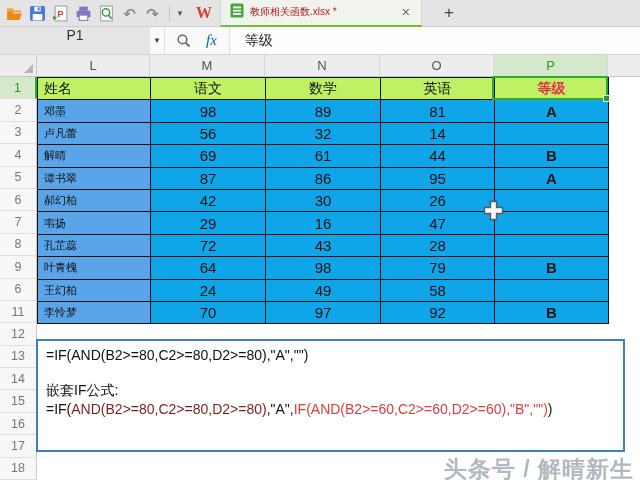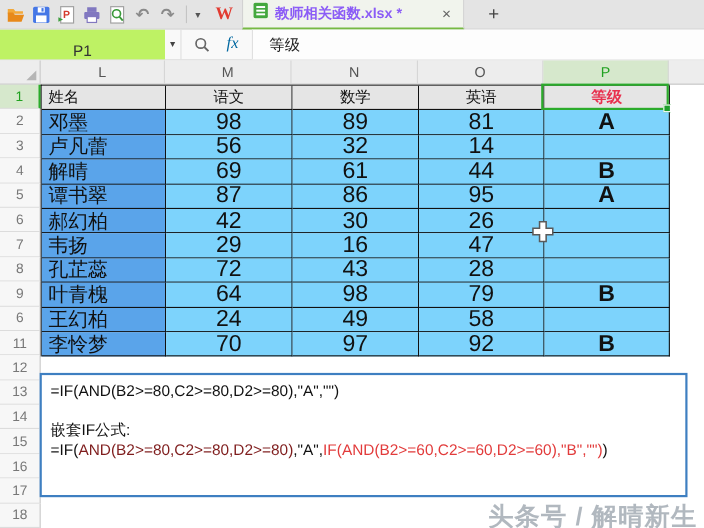--- a/index.html
+++ b/index.html
@@ -9,28 +9,28 @@
   .topbar{position:absolute;left:0;top:0;width:640px;height:27px;background:#E4E4E4;
           border-bottom:1px solid #CFCFCF;display:flex;align-items:center;box-sizing:border-box;}
   .ticon{width:17px;height:17px;margin-left:6px;display:flex;align-items:center;justify-content:center;flex:0 0 auto;}
   .arrowglyph{font-size:15px;color:#8a8a8a;font-weight:bold;line-height:1;}
   .tsep{width:1px;height:16px;background:#C4C4C4;margin-left:8px;}
   .tcaret{font-size:8px;color:#555;margin-left:6px;}
   .wps{font-size:16px;font-weight:bold;color:#E23A30;margin-left:12px;font-family:"Liberation Serif",serif;}
   .tab{height:27px;margin-left:8px;display:flex;align-items:center;gap:6px;padding:0 9px;
        background:#F1F4ED;border-left:1px solid #D2D2D2;border-right:1px solid #D2D2D2;
        border-bottom:2px solid #76B943;box-sizing:border-box;width:202px;}
-  .tabtitle{font-size:13px;color:#8b5cf6;white-space:nowrap;overflow:hidden;flex:1;font-weight:bold;}
+  .tabtitle{font-size:10px;color:#b91c1c;white-space:nowrap;overflow:hidden;flex:1;}
   .tabclose{font-size:14px;color:#666;padding:0 2px;}
   .newtab{font-size:17px;color:#444;margin-left:22px;}
   
   .fbar{position:absolute;left:0;top:27px;width:640px;height:28px;background:#F9F9F9;
         border-bottom:1px solid #D5D5D5;display:flex;align-items:center;box-sizing:border-box;}
-  .namebox{width:150px;height:100%;display:flex;align-items:flex-end;justify-content:center;
-           font-size:14px;color:#333;background:#bef264;}
+  .namebox{width:150px;height:100%;display:flex;align-items:flex-start;justify-content:center;
+           font-size:14px;color:#333;background:#e5e5e5;}
   .nbcaret{font-size:8px;color:#444;width:14px;text-align:center;}
   .nbsep{width:1px;height:100%;background:#E0E0E0;}
   .fsearch{margin-left:10px;}
   .fx{font-style:italic;font-family:"Liberation Serif",serif;font-size:15px;color:#0369a1;margin-left:14px;}
   .finput{margin-left:12px;border-left:1px solid #E0E0E0;height:100%;flex:1;display:flex;
           align-items:center;padding-left:15px;background:#FDFDFD;font-size:14px;color:#222;}
   
   .colhead{position:absolute;left:0;top:55px;width:640px;height:22px;display:flex;
            background:#EDEDED;border-bottom:1px solid #C6C6C6;box-sizing:border-box;}
   .corner{width:37px;height:100%;border-right:1px solid #C9C9C9;position:relative;box-sizing:border-box;}
@@ -45,24 +45,24 @@
   .rowhead{position:absolute;left:0;top:77px;width:37px;height:403px;}
   .rh{width:100%;height:22.4px;display:flex;align-items:center;justify-content:center;
       font-size:12.5px;color:#777;background:#F7F7F7;border-right:1px solid #C9C9C9;
       border-bottom:1px solid #DCDCDC;box-sizing:border-box;}
   .rh.sel{background:#D6E8CC;color:#21A121;border-right:2px solid #2BAB2B;}
   
   .tbl{position:absolute;left:37px;top:77px;display:grid;
        grid-template-columns:113px 115px 115px 114px 114px;grid-auto-rows:22.4px;
        border-top:1px solid #111;border-left:1px solid #111;}
   .tr{display:contents;}
-  .td{border-right:1px solid #111;border-bottom:1px solid #111;background:#7dd3fc;box-sizing:border-box;
-      display:flex;align-items:center;justify-content:center;font-size:21px;color:#111;}
-  .td.name{justify-content:flex-start;padding-left:6px;background:#5AA4EA;font-size:18px;}
-  .hdr .td{background:#e5e5e5;font-size:14px;}
+  .td{border-right:1px solid #111;border-bottom:1px solid #111;background:#0ea5e9;box-sizing:border-box;
+      display:flex;align-items:center;justify-content:center;font-size:15px;color:#111;}
+  .td.name{justify-content:flex-start;padding-left:6px;background:#5AA4EA;font-size:11px;}
+  .hdr .td{background:#bef264;font-size:14px;}
   .td.grade{font-weight:bold;}
   .hdr .td.grade{color:#E8304E;}
   
   .selbox{position:absolute;left:492px;top:76px;width:116px;height:24px;
           border:2px solid #2BAB2B;box-sizing:border-box;pointer-events:none;}
   .handle{position:absolute;right:-4px;bottom:-4px;width:7px;height:7px;background:#1F9E2C;
           border:1px solid #fff;box-sizing:border-box;}
   
   .fbox{position:absolute;left:36px;top:339px;width:589px;height:113px;border:2px solid #3E7FC1;
         box-sizing:border-box;background:#fff;padding:5px 0 0 8px;font-size:14px;color:#111;}

